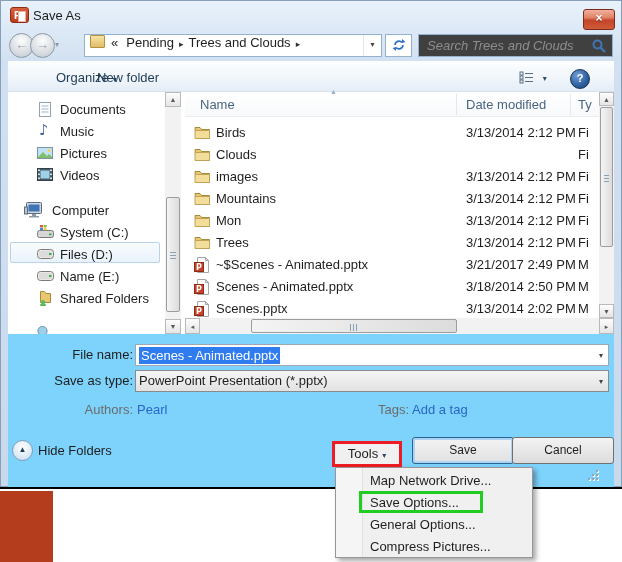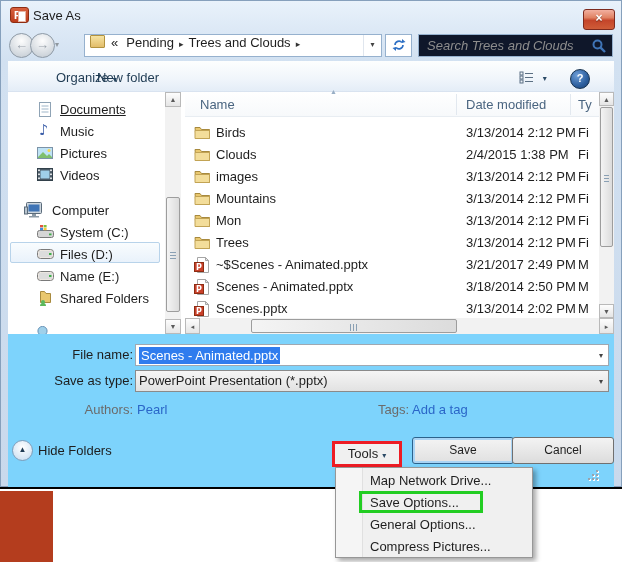--- a/index.html
+++ b/index.html
@@ -28,21 +28,21 @@
              color:#9aa2ab;font-size:13px;text-align:center;line-height:21px;}
   .nav-chevron{left:55px;top:40px;font-size:8px;color:#90989f;}
   .crumb-bar{left:84px;top:34px;width:298px;height:23px;background:#fff;border:1px solid #96b1ce;box-sizing:border-box;}
   .crumb-bar .txt{font-size:13px;color:#1e1e1e;}
   .crumb-sep{color:#333;font-size:9px;padding:0 5px;}
   .crumb-dd{position:absolute;right:0;top:0;width:17px;height:21px;border-left:1px solid #e0e6ee;
             text-align:center;line-height:20px;font-size:8px;color:#444;}
   .mini-folder{display:inline-block;width:13px;height:11px;background:linear-gradient(180deg,#f6e3a2,#e2bd6a);
                border:1px solid #b2923f;border-radius:1px;position:relative;vertical-align:-1px;margin:0 6px 0 5px;}
   .refresh-btn{left:385px;top:34px;width:27px;height:23px;background:#fff;border:1px solid #96b1ce;box-sizing:border-box;text-align:center;}
-  .search-box{left:418px;top:34px;width:195px;height:23px;background:#0f172a;border:1px solid #96b1ce;box-sizing:border-box;}
+  .search-box{left:418px;top:34px;width:195px;height:23px;background:#404040;border:1px solid #96b1ce;box-sizing:border-box;}
   .search-box .ph{position:absolute;left:8px;top:3px;font-style:italic;color:#8d8d8d;font-size:13px;}
   .search-box svg{position:absolute;right:6px;top:4px;}
 
   
   .toolbar{left:8px;top:61px;width:606px;height:31px;
            background:linear-gradient(180deg,#fdfefe,#f0f5fb 60%,#e4edf7);border-bottom:1px solid #d9e3f0;box-sizing:border-box;}
   .tool-text{color:#1f3b53;font-size:13px;}
   .dd-arrow{font-size:8px;color:#2b4a66;margin-left:4px;}
   .help-circle{left:570px;top:69px;width:18px;height:18px;border-radius:50%;
                background:radial-gradient(circle at 35% 30%,#6f9fd8,#2d5f9e 60%,#1c3f74);
@@ -172,21 +172,21 @@
 
     <div class="side-sel" style="top:150px;"></div>
 
     <div class="side-item" style="top:7px;">
       <svg style="position:absolute;left:30px;top:3px;" width="14" height="15" viewBox="0 0 14 15">
           <rect x="1.5" y="0.5" width="11" height="14" fill="#fff" stroke="#8fa3b5"></rect>
           <line x1="3.5" y1="4" x2="10.5" y2="4" stroke="#9fb6c9"></line>
           <line x1="3.5" y1="7" x2="10.5" y2="7" stroke="#9fb6c9"></line>
           <line x1="3.5" y1="10" x2="10.5" y2="10" stroke="#9fb6c9"></line>
         </svg>
-      <span class="lbl" style="left:52px;text-decoration:underline;">Documents</span>
+      <span class="lbl" style="left:52px;">Documents</span>
     </div>
     <div class="side-item" style="top:29px;">
       <span style="position:absolute;left:31px;top:-1px;color:#3a5da8;font-size:15px;font-family:'DejaVu Sans',sans-serif;">♪</span>
       <span class="lbl" style="left:52px;">Music</span>
     </div>
     <div class="side-item" style="top:51px;">
       <svg style="position:absolute;left:29px;top:4px;" width="16" height="12" viewBox="0 0 16 12">
           <rect x="0.5" y="0.5" width="15" height="11" fill="#bfe3f5" stroke="#7c93a8"></rect>
           <path d="M1,10 L6,5 L10,9 L12,7 L15,10 L15,11 L1,11 Z" fill="#7fbf6c"></path>
           <circle cx="12" cy="3.5" r="1.5" fill="#f7d64d"></circle>
@@ -284,21 +284,20 @@
     <span class="nm">Birds</span>
       <span class="dt">3/13/2014 2:12 PM</span>
       <span class="tp">Fi</span>
   </div>
   <div class="lrow" style="top:144px;">
     <svg width="16" height="14" viewBox="0 0 16 14">
         <path d="M1,2.5 h5 l1.5,2 h8 v9 h-13.5 Z" fill="#e9c76e" stroke="#a88a3e"></path>
         <path d="M1,5.5 h14.5 v8 h-14.5 Z" fill="#f3dd9a" stroke="#c2a354"></path>
       </svg>
     <span class="nm">Clouds</span>
-      <span class="dt">2/4/2015 1:38 PM</span>
       <span class="tp">Fi</span>
   </div>
   <div class="lrow" style="top:166px;">
     <svg width="16" height="14" viewBox="0 0 16 14">
         <path d="M1,2.5 h5 l1.5,2 h8 v9 h-13.5 Z" fill="#e9c76e" stroke="#a88a3e"></path>
         <path d="M1,5.5 h14.5 v8 h-14.5 Z" fill="#f3dd9a" stroke="#c2a354"></path>
       </svg>
     <span class="nm">images</span>
       <span class="dt">3/13/2014 2:12 PM</span>
       <span class="tp">Fi</span>

